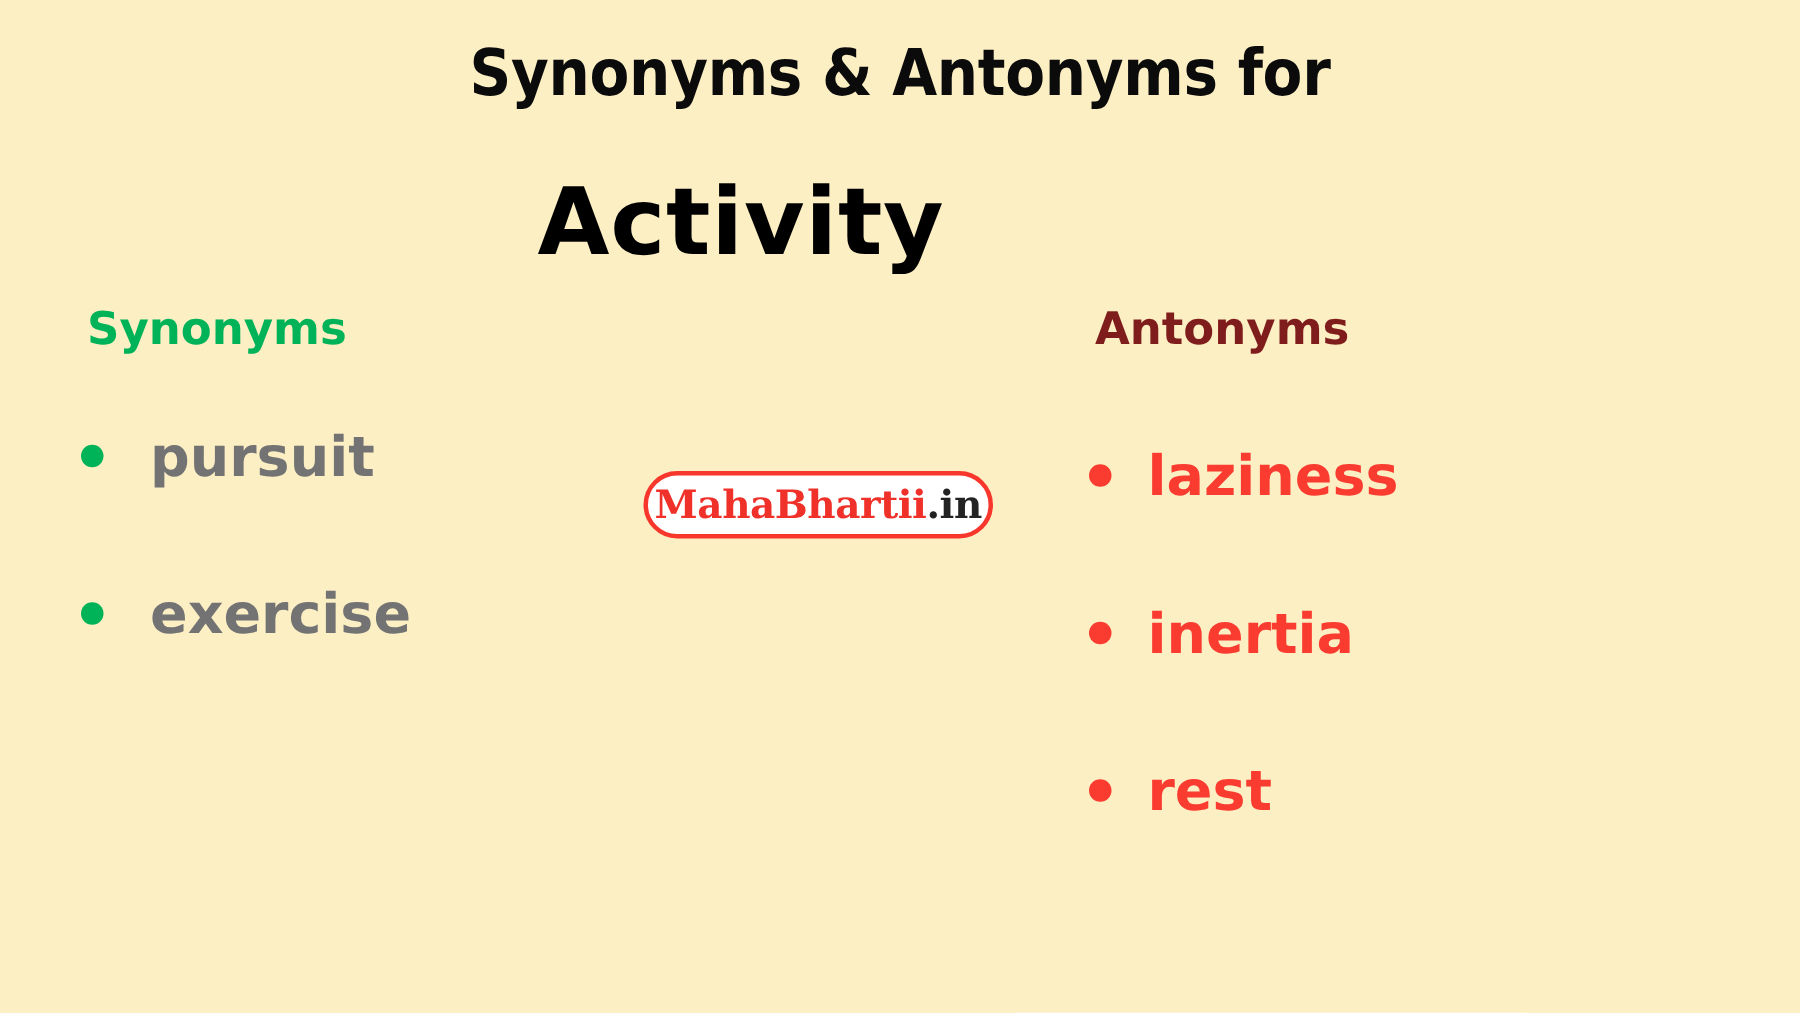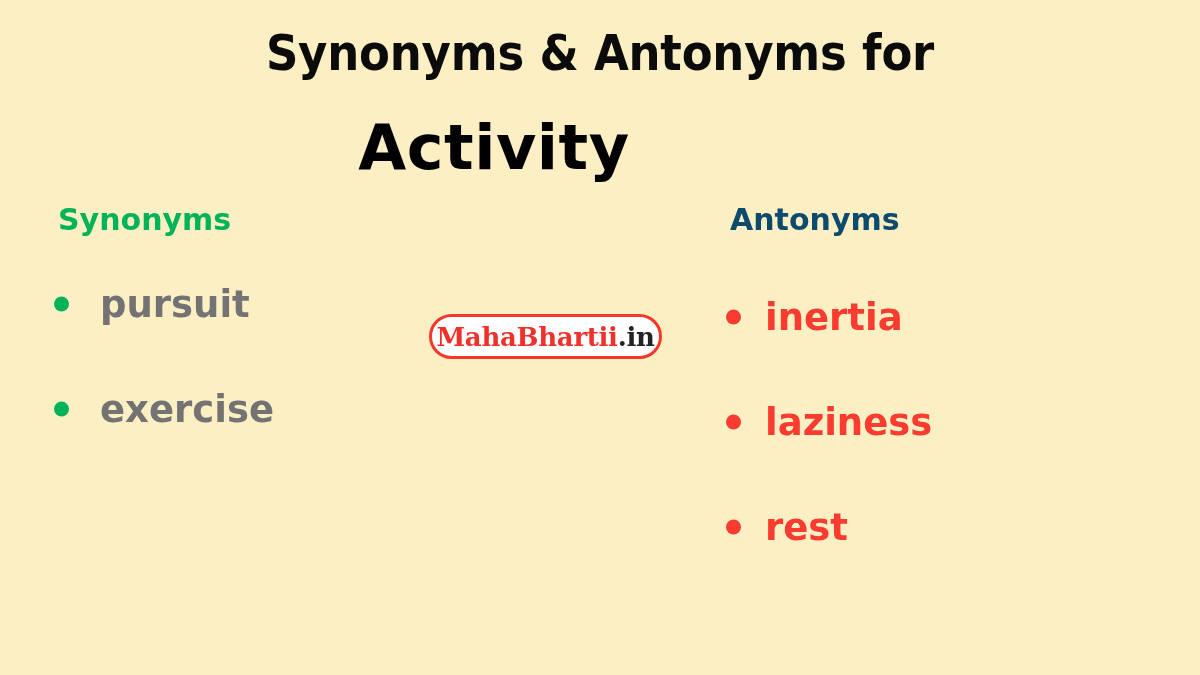--- a/index.html
+++ b/index.html
@@ -19,21 +19,21 @@
   }
 
   
   #main-title {
     position: absolute;
     left: 0;
     top: 26px;
     width: 1200px;
     text-align: center;
     font-family: "DejaVu Sans Condensed", "Liberation Sans Narrow", "Liberation Sans", sans-serif;
-    font-size: 50px;
+    font-size: 43px;
     font-weight: bold;
     line-height: 1.1;
     color: #0b0b0b;
     letter-spacing: -0.2px;
     white-space: nowrap;
   }
   #headword {
     position: absolute;
     left: 0;
     top: 114px;
@@ -57,21 +57,21 @@
 
   .column-heading {
     font-family: "DejaVu Sans", "Liberation Sans", sans-serif;
     font-size: 30px;
     font-weight: bold;
     line-height: 1.1;
     margin: 0 0 0 4px;
     white-space: nowrap;
   }
   #synonyms-column .column-heading { color: #00b359; }
-  #antonyms-column .column-heading { color: #0c4a6e; }
+  #antonyms-column .column-heading { color: #7f1d1d; }
 
   .word-list {
     list-style: none;
     margin: 0;
     padding: 0;
   }
   #synonyms-column .word-list { margin-top: 37px; }
   #antonyms-column .word-list { margin-top: 50px; }
 
   .word-item {
@@ -154,25 +154,25 @@
         <span class="word-label">exercise</span>
       </li>
     </ul>
   </div>
 
   <div id="antonyms-column" class="column">
     <div class="column-heading">Antonyms</div>
     <ul class="word-list">
       <li class="word-item">
         <span class="bullet"></span>
-        <span class="word-label">inertia</span>
+        <span class="word-label">laziness</span>
       </li>
       <li class="word-item">
         <span class="bullet"></span>
-        <span class="word-label">laziness</span>
+        <span class="word-label">inertia</span>
       </li>
       <li class="word-item">
         <span class="bullet"></span>
         <span class="word-label">rest</span>
       </li>
     </ul>
   </div>
 
   <div id="watermark-badge">
     <span class="brand-text"><span class="brand-name">MahaBhartii</span><span class="brand-tld">.in</span></span>

